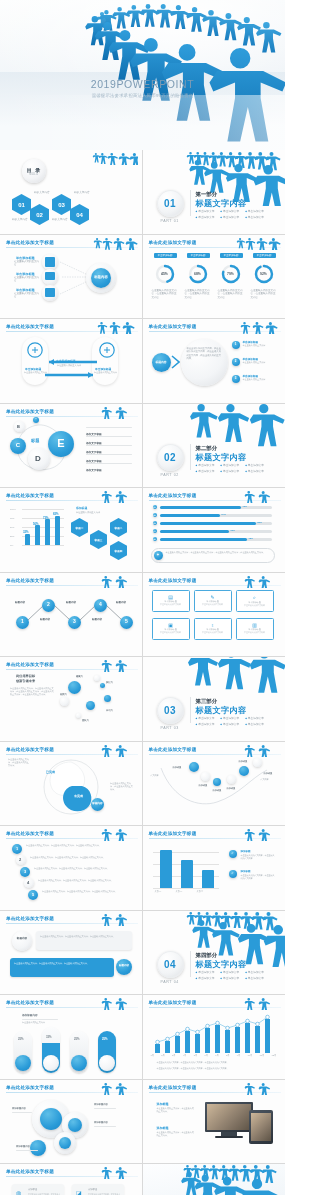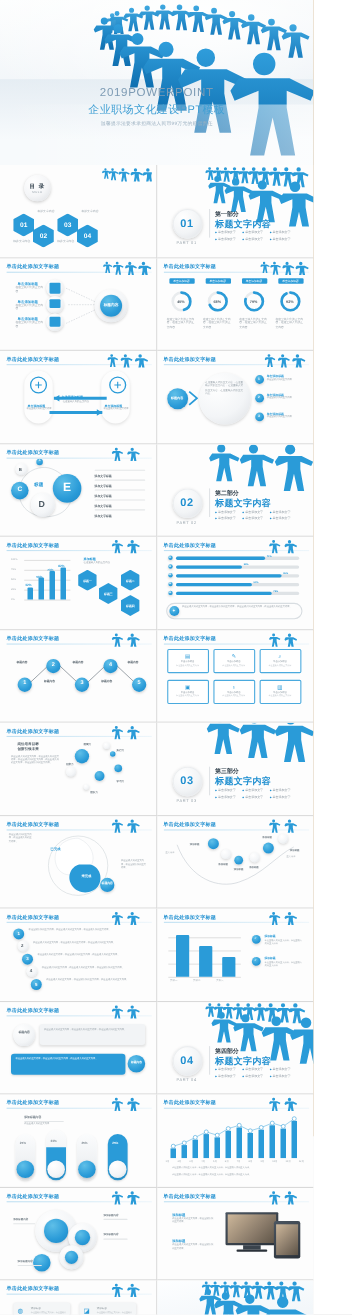--- a/index.html
+++ b/index.html
@@ -232,21 +232,20 @@
           </g>
         <g transform="translate(212,48) scale(1.28)">
             <path d="M22 0a8 8 0 110 16 8 8 0 010-16zM4 18h36l18 9-3 7-17-7v12l6 34h-10l-6-27-6 27h-10l6-34V27l-17 7-3-7z"></path>
           </g>
       </g>
       <rect x="0" y="95" width="285" height="55" fill="url(#fade)"></rect>
     </svg>
 
     <div class="cover-text">
       <div class="cv-eyebrow">2019POWERPOINT</div>
-      <div class="cv-sub">企业职场文化建设PPT模板</div>
       <div class="cv-note">温馨提示法要求承担商法人民币99万元的赔偿责任</div>
     </div>
   </div>
 
   <div class="grid">
 
     <div class="thumb">
       <svg class="mini-people" viewBox="0 0 46 13">
         <g fill="#2a9bd8">
           <g transform="translate(1,1) scale(0.13)">

